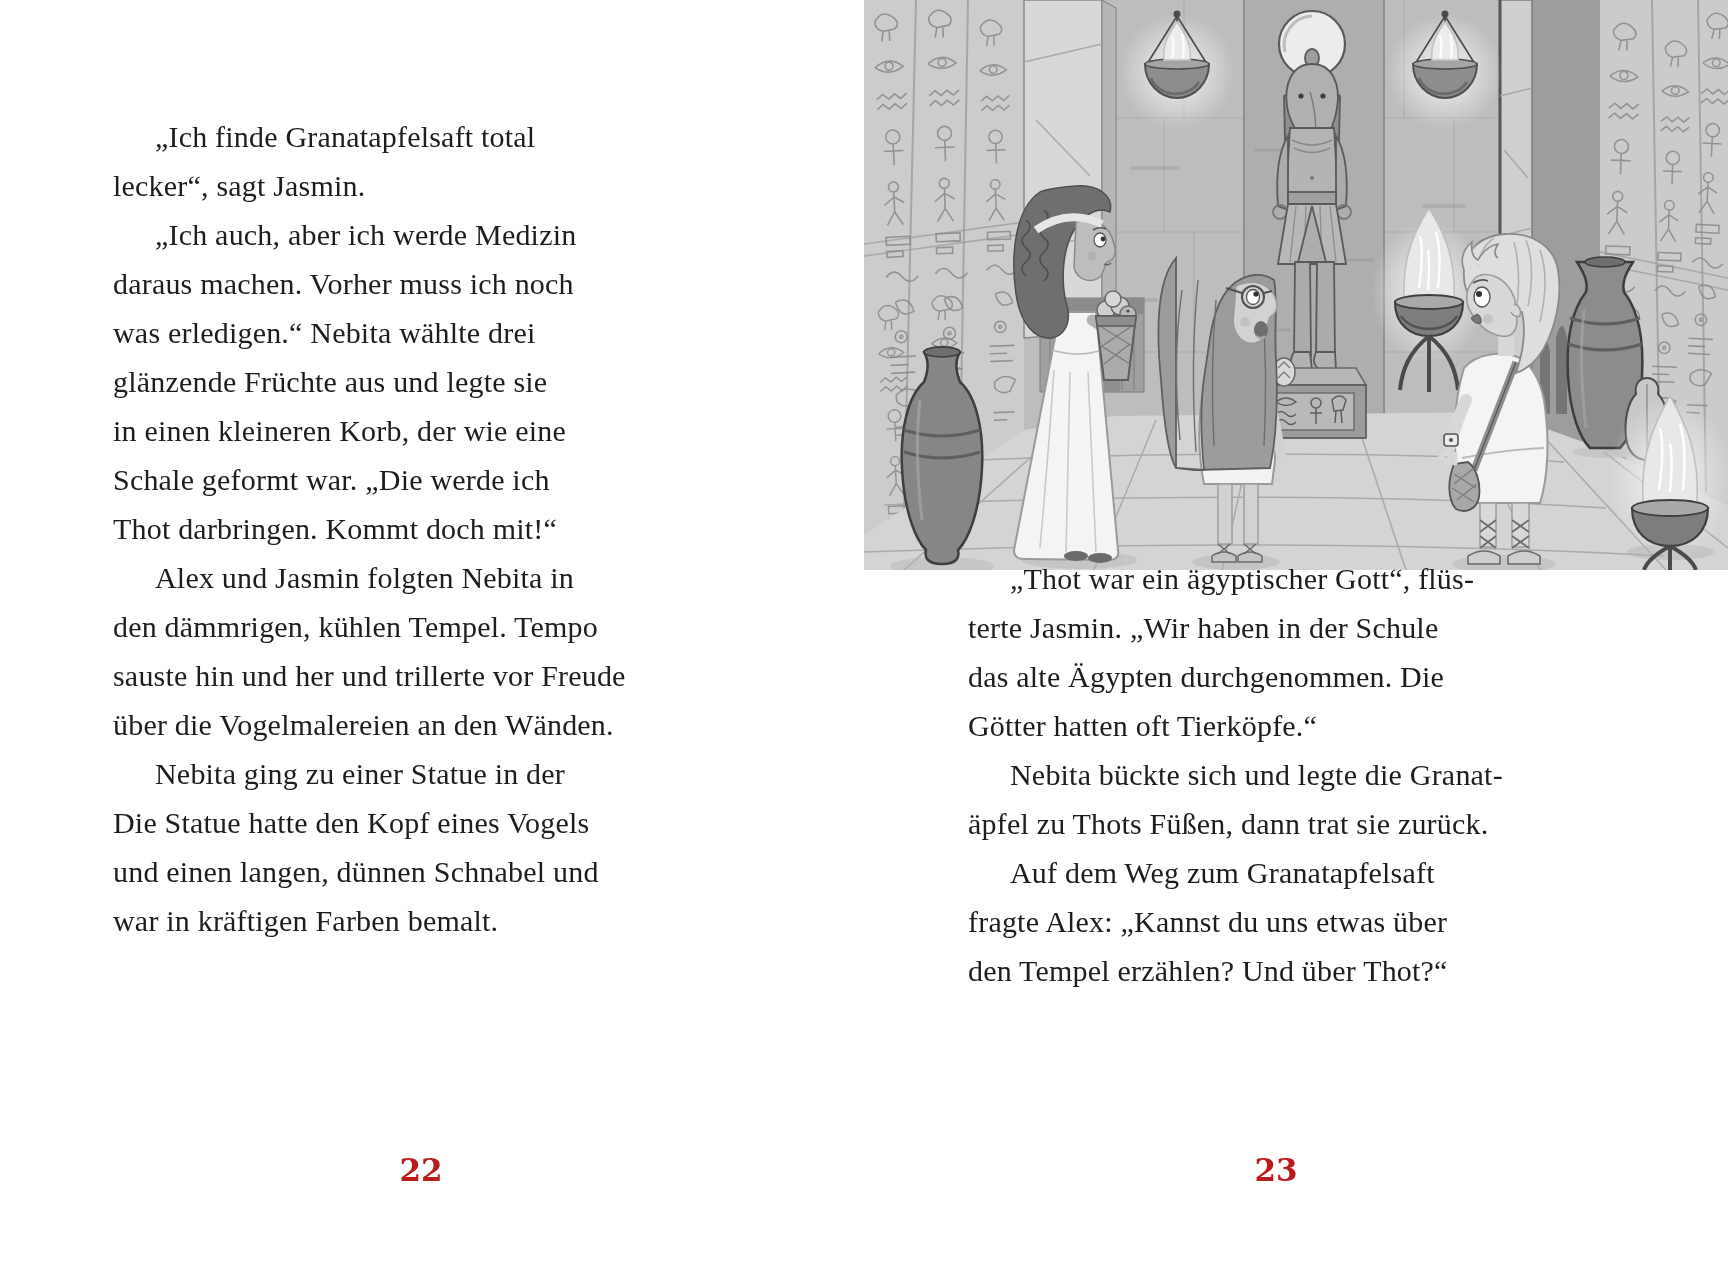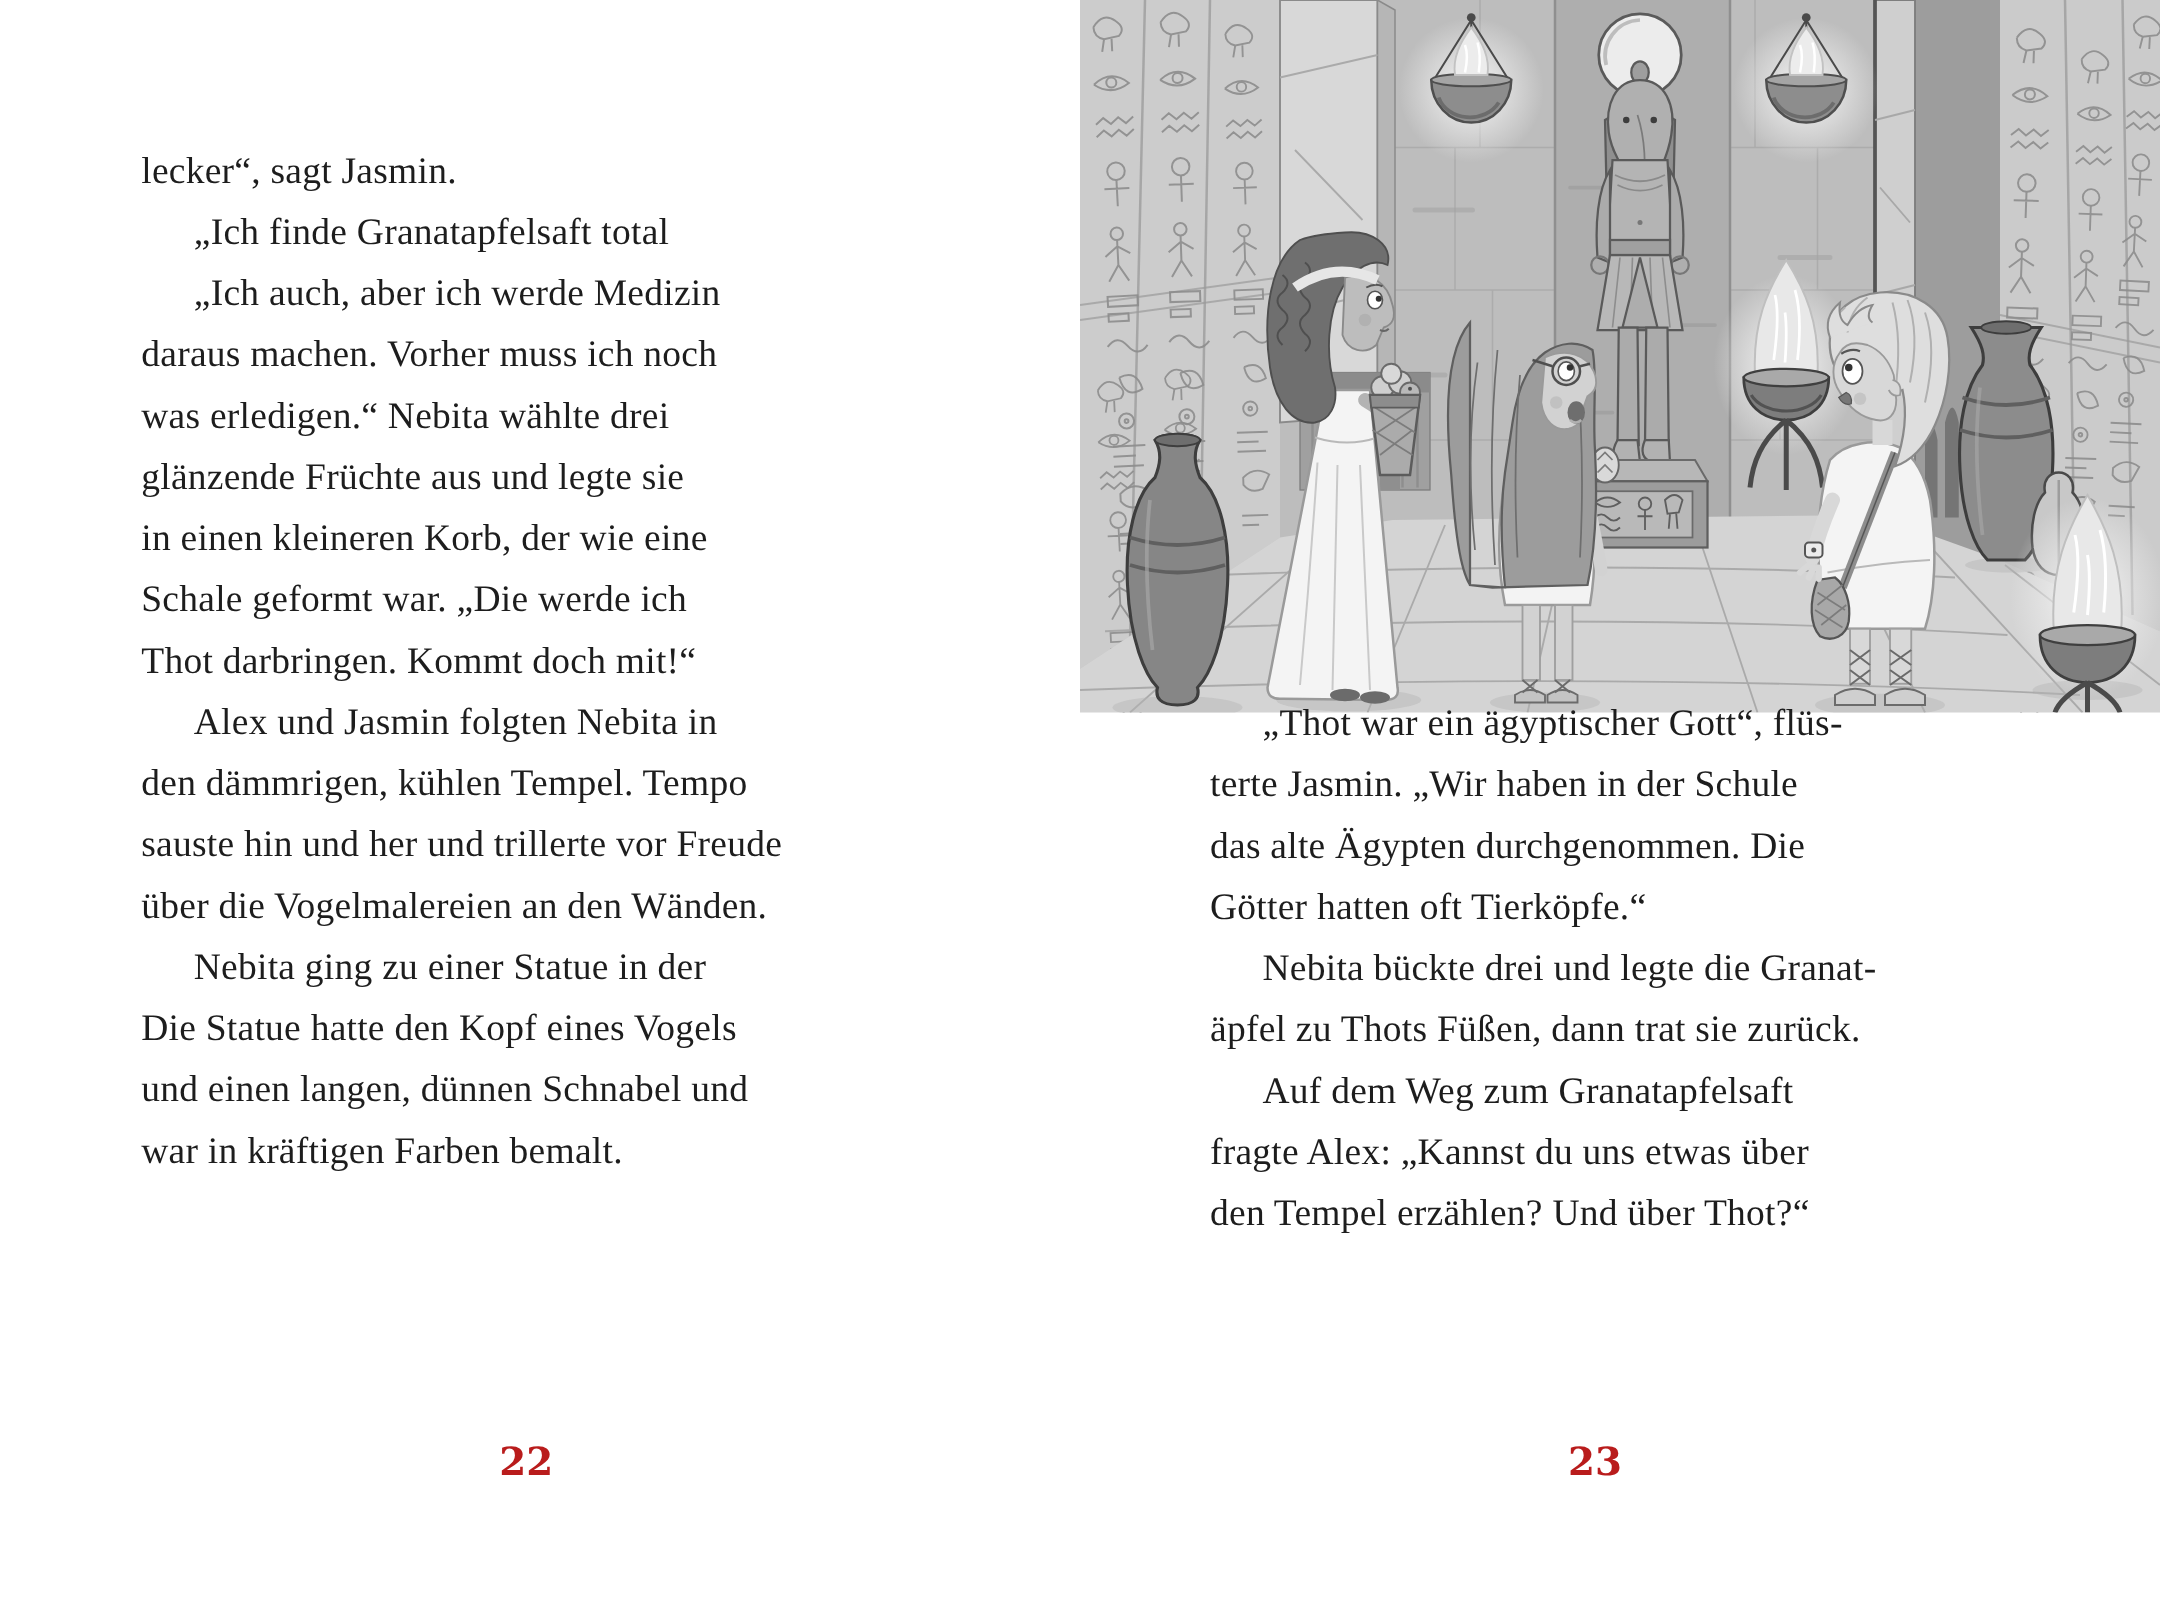--- a/index.html
+++ b/index.html
@@ -29,22 +29,22 @@
   .illustration{position:absolute;left:0;top:0;width:864px;height:570px;}
   .illustration svg{display:block;}
 </style>
 </head>
 <body>
 
 <div class="spread">
 
   <div class="page page-left">
     <div class="text-block" id="left-text">
+        <div class="text-line indent">„Ich finde Granatapfelsaft total</div>
         <div class="text-line">lecker“, sagt Jasmin.</div>
-        <div class="text-line indent">„Ich finde Granatapfelsaft total</div>
         <div class="text-line indent">„Ich auch, aber ich werde Medizin</div>
         <div class="text-line">daraus machen. Vorher muss ich noch</div>
         <div class="text-line">was erledigen.“ Nebita wählte drei</div>
         <div class="text-line">glänzende Früchte aus und legte sie</div>
         <div class="text-line">in einen kleineren Korb, der wie eine</div>
         <div class="text-line">Schale geformt war. „Die werde ich</div>
         <div class="text-line">Thot darbringen. Kommt doch mit!“</div>
         <div class="text-line indent">Alex und Jasmin folgten Nebita in</div>
         <div class="text-line">den dämmrigen, kühlen Tempel. Tempo</div>
         <div class="text-line">sauste hin und her und trillerte vor Freude</div>
@@ -373,21 +373,21 @@
           <path d="M616 520 l16 12 m0 -12 l-16 12 M616 536 l16 12 m0 -12 l-16 12 M648 520 l17 12 m0 -12 l-17 12 M648 536 l17 12 m0 -12 l-17 12" stroke="#6b6b6b" stroke-width="1.7"></path>
         </g>
       </svg>
     </div>
 
     <div class="text-block" id="right-text">
         <div class="text-line indent">„Thot war ein ägyptischer Gott“, flüs-</div>
         <div class="text-line">terte Jasmin. „Wir haben in der Schule</div>
         <div class="text-line">das alte Ägypten durchgenommen. Die</div>
         <div class="text-line">Götter hatten oft Tierköpfe.“</div>
-        <div class="text-line indent">Nebita bückte drei und legte die Granat-</div>
+        <div class="text-line indent">Nebita bückte sich und legte die Granat-</div>
         <div class="text-line">äpfel zu Thots Füßen, dann trat sie zurück.</div>
         <div class="text-line indent">Auf dem Weg zum Granatapfelsaft</div>
         <div class="text-line">fragte Alex: „Kannst du uns etwas über</div>
         <div class="text-line">den Tempel erzählen? Und über Thot?“</div>
       </div>
     <div class="page-number">23</div>
   </div>
 </div>
 
 </body></html>

